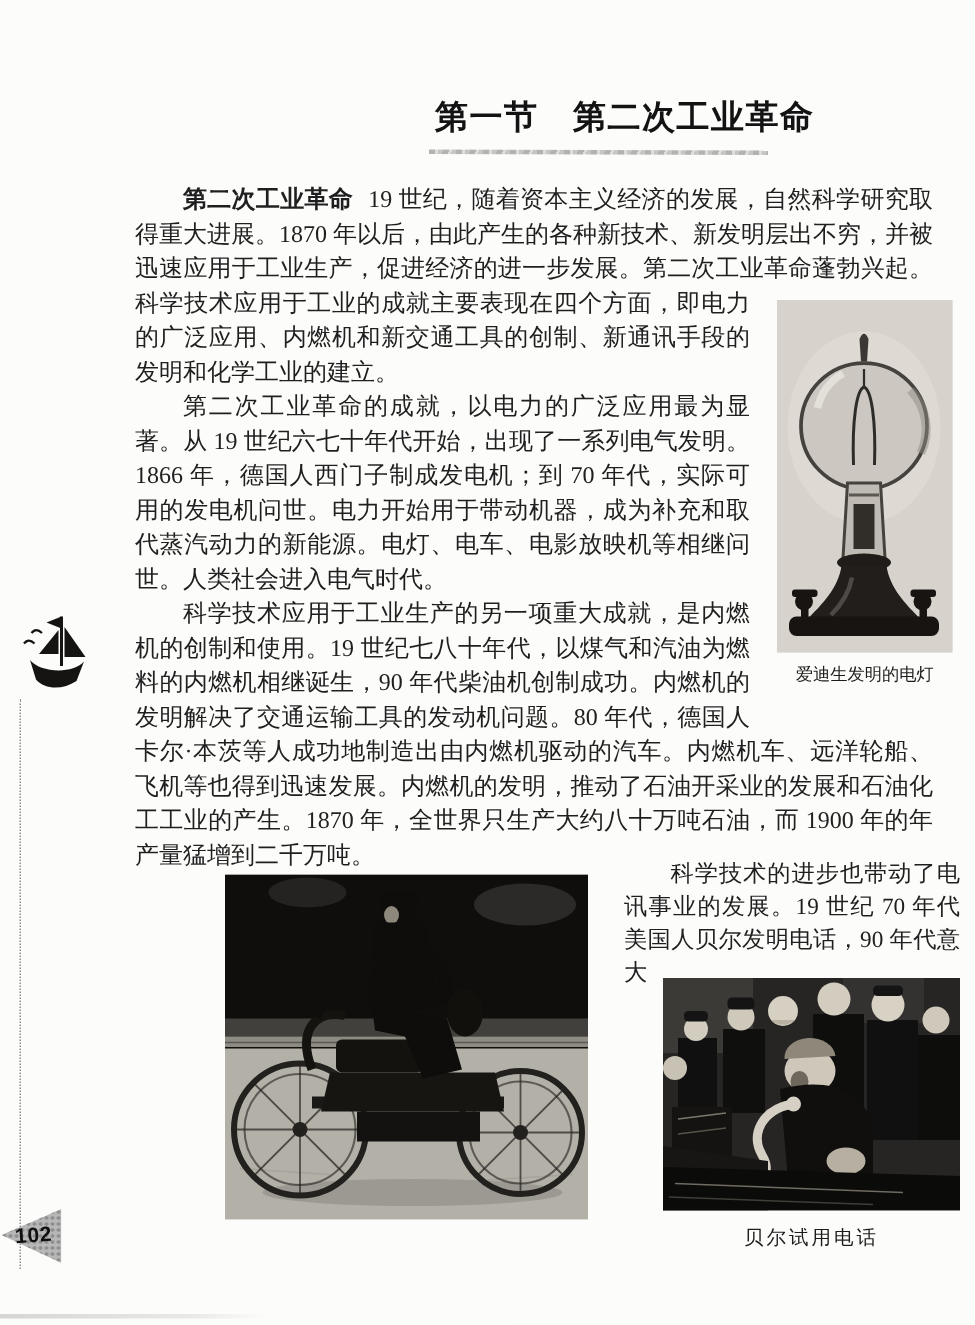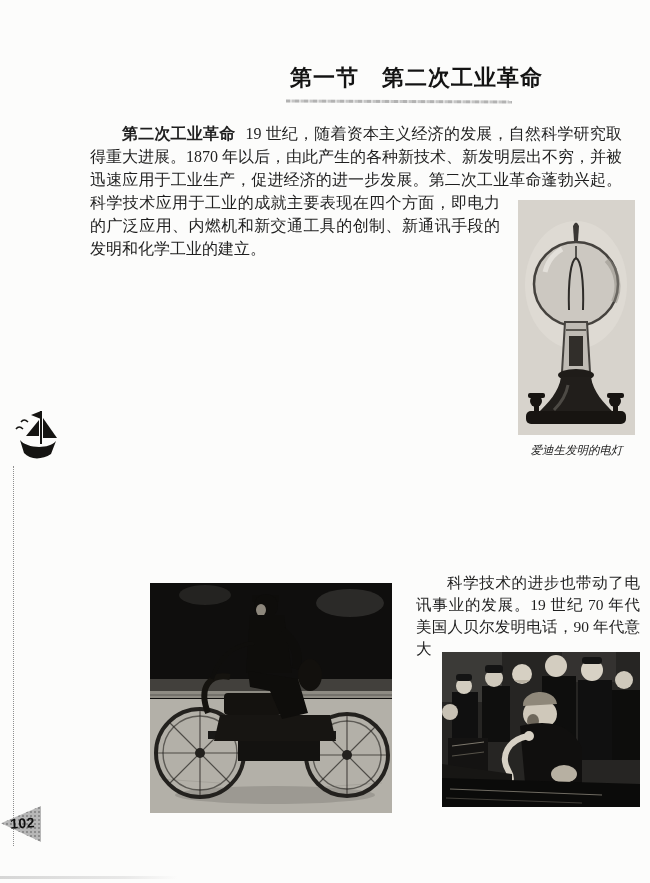--- a/index.html
+++ b/index.html
@@ -22,21 +22,21 @@
   
   .body-flow{
     position:absolute;left:90px;top:122px;width:532px;
     font-size:16px;line-height:23px;text-align:justify;
   }
   .para{margin:0;text-indent:2em;}
   .lead{font-family:Liberation Sans, sans-serif;font-weight:bold;margin-right:10px;}
   
   .bulb-float{
     float:right;display:block;width:117px;
-    margin:9px -13px 26px 18px;text-indent:0;font-style:italic;
+    margin:9px -13px 26px 18px;text-indent:0;
   }
   .figcap{
     display:block;text-align:center;text-indent:0;
     font-size:12px;line-height:15px;color:#1c1c1c;
   }
   .bulb-float .figcap{margin-top:8px;font-size:11.5px;}
   
   .car-figure{position:absolute;left:150px;top:583px;width:242px;}
   .car-figure .figcap{margin-top:11px;font-size:13px;letter-spacing:7px;}
   .p4{
@@ -97,20 +97,22 @@
           <rect x="10" y="193" width="17" height="5" rx="2"></rect>
               <circle cx="18" cy="201" r="6"></circle>
               <rect x="16" y="204" width="5" height="9"></rect>
           <rect x="89" y="193" width="17" height="5" rx="2"></rect>
               <circle cx="97" cy="201" r="6"></circle>
               <rect x="95" y="204" width="5" height="9"></rect>
         </g>
       </svg>
       <span class="figcap">爱迪生发明的电灯</span>
     </span><span>兴起。科学技术应用于工业的成就主要表现在四个方面，即电力的广泛应用、内燃机和新交通工具的创制、新通讯手段的发明和化学工业的建立。</span></p>
+    <p class="para">第二次工业革命的成就，以电力的广泛应用最为显著。从 19 世纪六七十年代开始，出现了一系列电气发明。1866 年，德国人西门子制成发电机；到 70 年代，实际可用的发电机问世。电力开始用于带动机器，成为补充和取代蒸汽动力的新能源。电灯、电车、电影放映机等相继问世。人类社会进入电气时代。</p>
+    <p class="para">科学技术应用于工业生产的另一项重大成就，是内燃机的创制和使用。19 世纪七八十年代，以煤气和汽油为燃料的内燃机相继诞生，90 年代柴油机创制成功。内燃机的发明解决了交通运输工具的发动机问题。80 年代，德国人卡尔·本茨等人成功地制造出由内燃机驱动的汽车。内燃机车、远洋轮船、飞机等也得到迅速发展。内燃机的发明，推动了石油开采业的发展和石油化工工业的产生。1870 年，全世界只生产大约八十万吨石油，而 1900 年的年产量猛增到二千万吨。</p>
   </div>
 
   <div class="car-figure">
     <svg class="photo" width="242" height="230" viewBox="0 0 242 230" xmlns="http://www.w3.org/2000/svg">
       <rect width="242" height="230" fill="#b3b0a8"></rect>
       <rect width="242" height="116" fill="#0f0e0d"></rect>
       <ellipse cx="200" cy="20" rx="34" ry="14" fill="#2b2a28"></ellipse>
       <ellipse cx="55" cy="12" rx="26" ry="10" fill="#242321"></ellipse>
       <rect y="96" width="242" height="12" fill="#42403c"></rect>
       <rect y="108" width="242" height="7" fill="#8e8b83"></rect>
@@ -177,20 +179,21 @@
       <path d="M86 84 C66 88 58 104 66 118 C72 128 68 134 60 138" fill="none" stroke="#d6d0c4" stroke-width="6" stroke-linecap="round"></path>
       <circle cx="87" cy="84" r="5" fill="#d6d0c4"></circle>
       <rect x="6" y="86" width="40" height="42" fill="#141312"></rect>
       <line x1="10" y1="94" x2="42" y2="90" stroke="#7d786d"></line>
       <line x1="10" y1="104" x2="42" y2="100" stroke="#57534a"></line>
       <path d="M0 112 L70 122 L70 155 L0 155 Z" fill="#171614"></path>
       <path d="M0 126 L198 132 L198 155 L0 155 Z" fill="#0b0b0a"></path>
       <line x1="8" y1="137" x2="160" y2="143" stroke="#6f6b62"></line>
       <line x1="4" y1="146" x2="140" y2="151" stroke="#413e38"></line>
     </svg>
+    <span class="figcap">贝尔试用电话</span>
   </div>
 
   <svg class="ship" width="46" height="60" viewBox="0 0 46 60" xmlns="http://www.w3.org/2000/svg">
     <g fill="#151412" stroke="none">
       <line x1="27" y1="3" x2="27" y2="36" stroke="#151412" stroke-width="2"></line>
       <path d="M27 3 L17 7 L27 11 Z"></path>
       <path d="M29 10 L43 30 L29 30 Z"></path>
       <path d="M25 12 L12 28 L25 28 Z"></path>
       <path d="M6 32 C12 40 34 42 42 33 L37 46 C28 52 16 52 10 45 Z"></path>
       <path d="M2 21 q3 -4 7 0" fill="none" stroke="#151412" stroke-width="1.5"></path>

